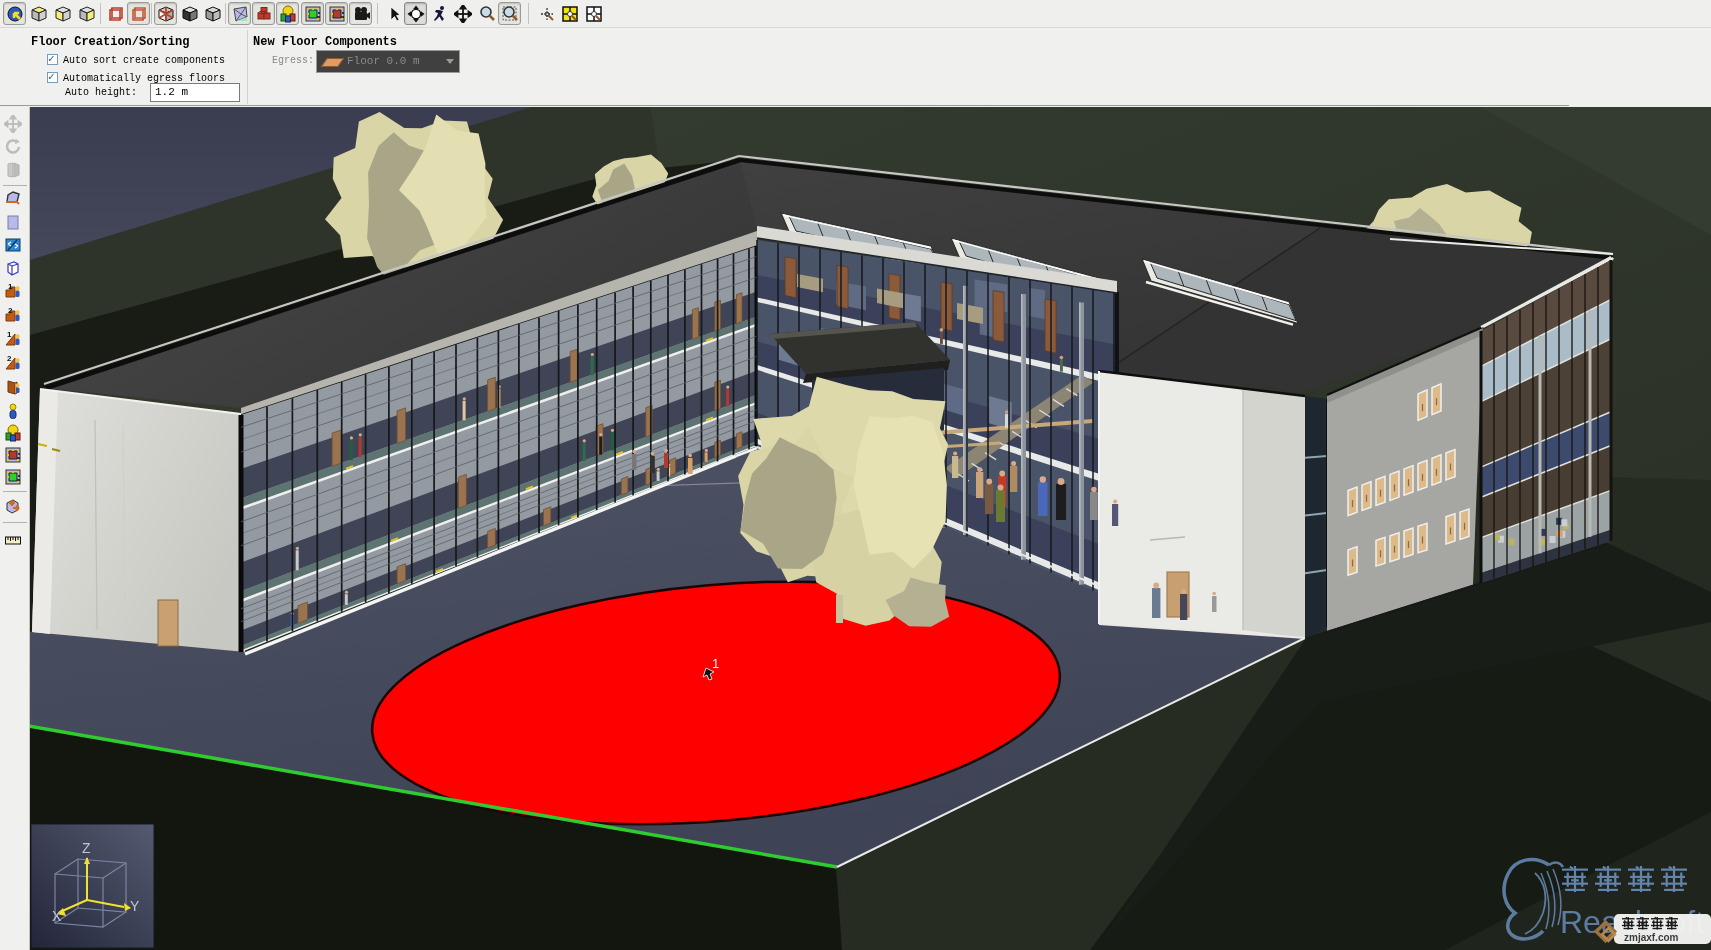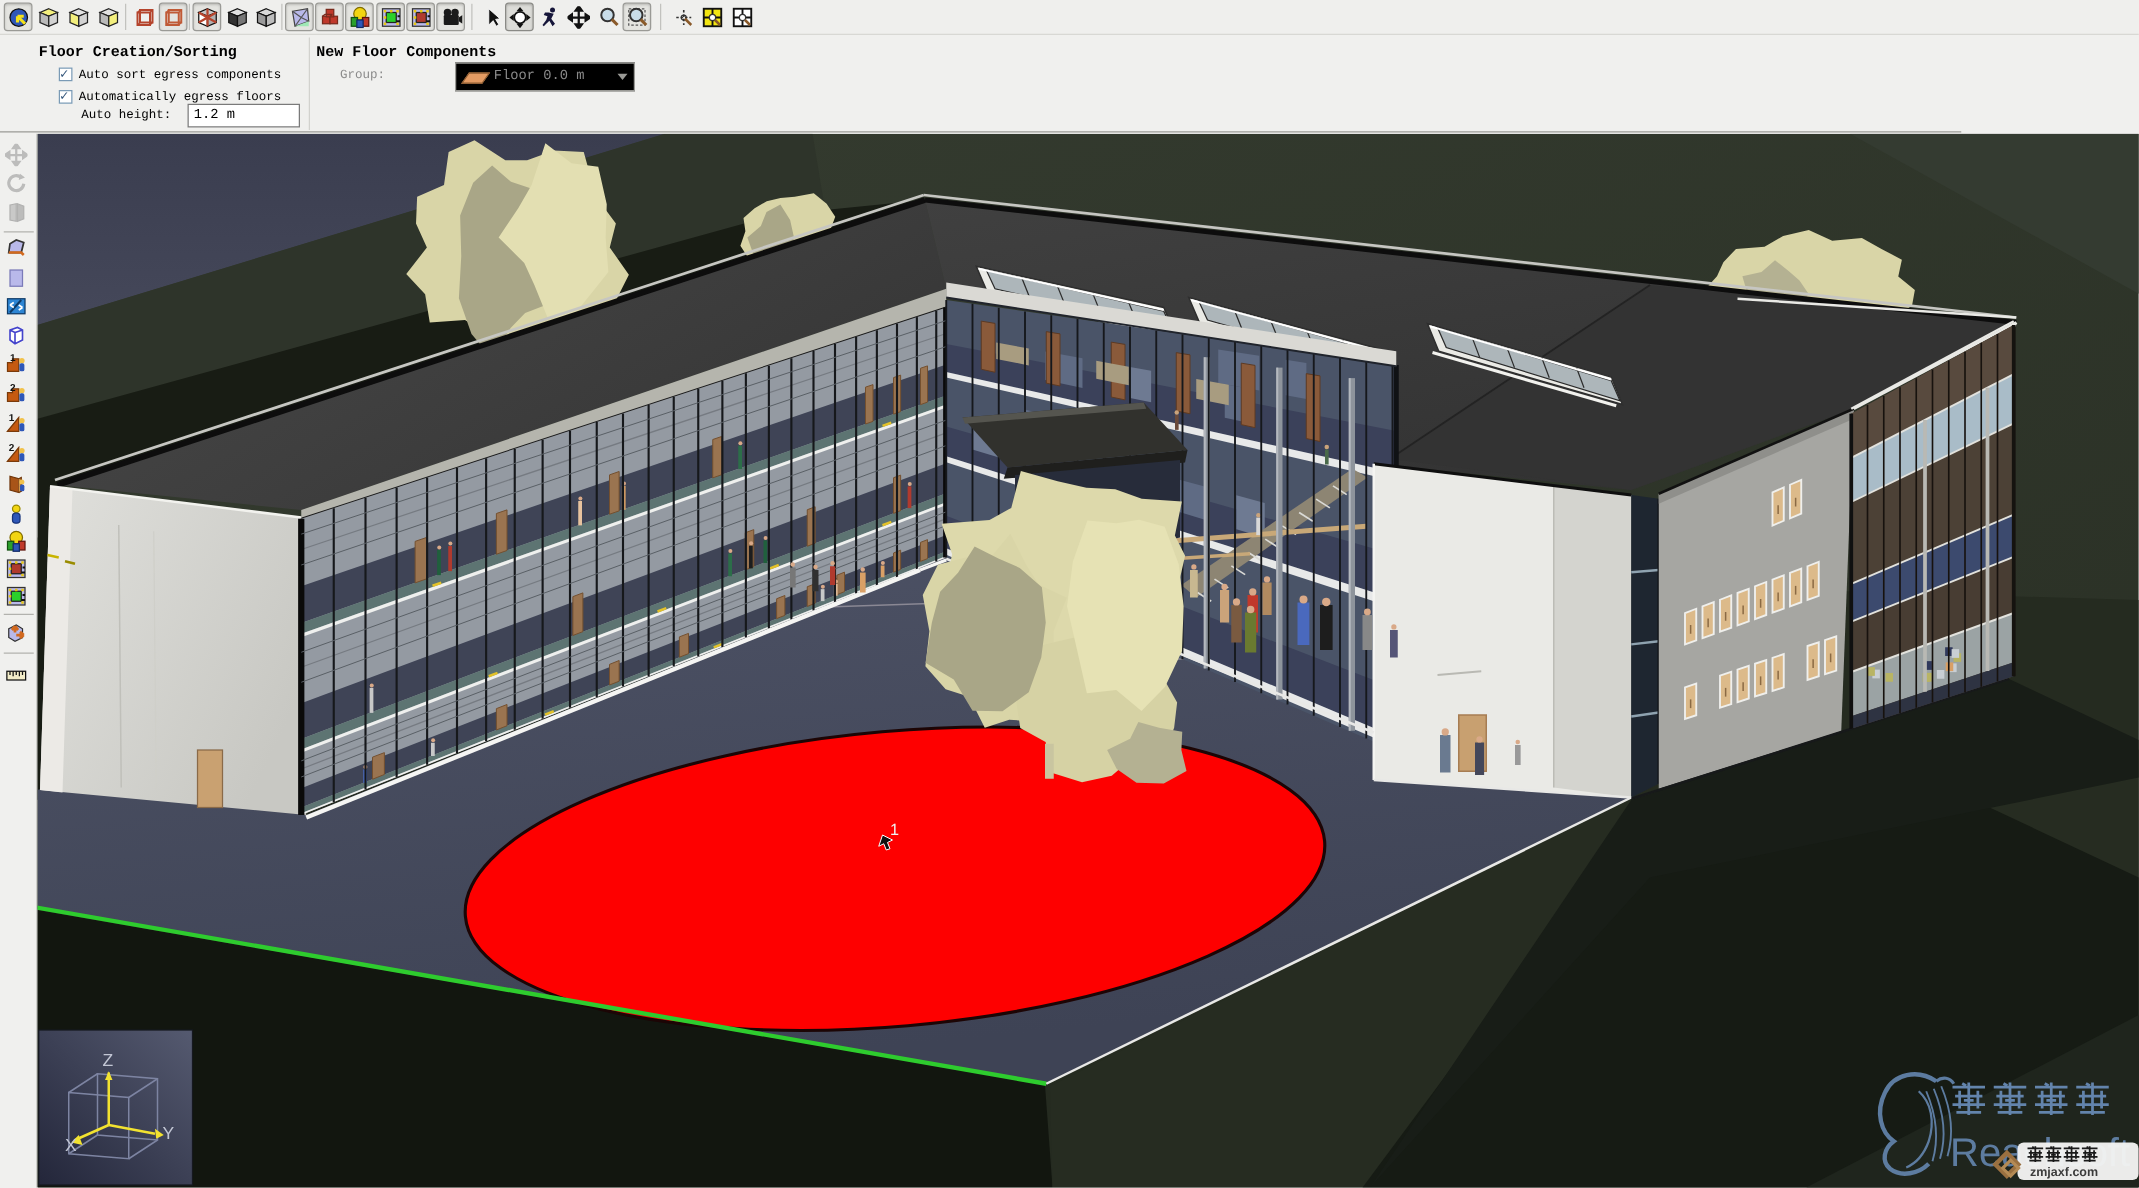--- a/index.html
+++ b/index.html
@@ -12,22 +12,22 @@
 .tsep { position:absolute; top:3px; width:1px; height:21px; background:#c2c2be; }
 #panels { position:absolute; left:0; top:28px; width:1569px; height:78px; background:#f0f0ee;
   border-bottom:1px solid #9a9a96; font-family:"Liberation Mono",monospace; }
 .ptitle { position:absolute; font-weight:bold; font-size:12px; color:#000; }
 .plabel { position:absolute; font-size:10px; color:#000; }
 .pgray  { position:absolute; font-size:10px; color:#8a8a8a; }
 .cb { position:absolute; width:11px; height:11px; background:#fff; border:1px solid #7a9ab5; }
 .cb:after { content:"\2713"; position:absolute; left:0px; top:-3px; font-size:11px; color:#33557a; font-weight:bold; }
 #fh { position:absolute; left:150px; top:55px; width:90px; height:19px; background:#fff;
   border:1px solid #7a7a7a; font-size:11px; font-family:"Liberation Mono",monospace; padding:2px 4px; }
-#combo { position:absolute; left:316px; top:22px; width:144px; height:23px; background:#000000;
-  border:1px solid #9a9a96;margin-left:48px; }
+#combo { position:absolute; left:316px; top:22px; width:144px; height:23px; background:#404040;
+  border:1px solid #9a9a96; }
 #combo .cico { position:absolute; left:7px; top:7px; width:17px; height:9px; background:#e39b63;
   transform:skewX(-35deg); border:1px solid #8a5a30; }
 #combo .ctxt { position:absolute; left:30px; top:4px; font-size:11px; color:#8a8a8a; font-family:"Liberation Mono",monospace; }
 #combo .carr { position:absolute; right:5px; top:8px; width:0; height:0;
   border-left:4px solid transparent; border-right:4px solid transparent; border-top:5px solid #9a9a96; }
 #pdiv { position:absolute; left:247px; top:2px; width:1px; height:74px; background:#d2d2ce; }
 #sidebar { position:absolute; left:0; top:107px; width:30px; height:843px; background:#f0f0ee;
   border-right:1px solid #c2c2be; }
 .sbtn { position:absolute; left:4px; width:22px; height:22px; }
 .ssep { position:absolute; left:3px; width:24px; height:1px; background:#b2b2ae; }
@@ -239,28 +239,28 @@
         <rect x="2" y="2" width="14" height="14" fill="#ffffff" stroke="#111" stroke-width="1.5"></rect>
         <path d="M9,2 L9,16 M2,9 L16,9" stroke="#111" stroke-width="1.5"></path>
         <circle cx="9" cy="9" r="2.5" fill="#fff" stroke="#333"></circle>
         <line x1="11" y1="11" x2="15" y2="15" stroke="#8a5a2a" stroke-width="2"></line>
       </svg>
     </div>
   </div>
 <div id="panels">
   <div class="ptitle" style="left:31px;top:7px">Floor Creation/Sorting</div>
   <div class="cb" style="left:47px;top:26px"></div>
-  <div class="plabel" style="left:63px;top:27px">Auto sort egress components</div>
+  <div class="plabel" style="left:63px;top:27px">Auto sort create components</div>
   <div class="cb" style="left:47px;top:44px"></div>
   <div class="plabel" style="left:63px;top:45px">Automatically egress floors</div>
   <div class="plabel" style="left:65px;top:59px">Auto height:</div>
   <div id="fh">1.2 m</div>
   <div id="pdiv"></div>
   <div class="ptitle" style="left:253px;top:7px">New Floor Components</div>
-  <div class="pgray" style="left:272px;top:27px">Group:</div>
+  <div class="pgray" style="left:272px;top:27px">Egress:</div>
   <div id="combo">
       <div class="cico"></div>
       <div class="ctxt">Floor 0.0 m</div>
       <div class="carr"></div>
     </div>
 </div>
 <div id="sidebar">
     <div class="sbtn" style="top:8px;opacity:0.6"><svg width="18" height="18" viewBox="0 0 18 18">
         <g stroke="#9a9a9a" stroke-width="1.8" fill="#9a9a9a">
           <line x1="9" y1="2" x2="9" y2="16"></line>

